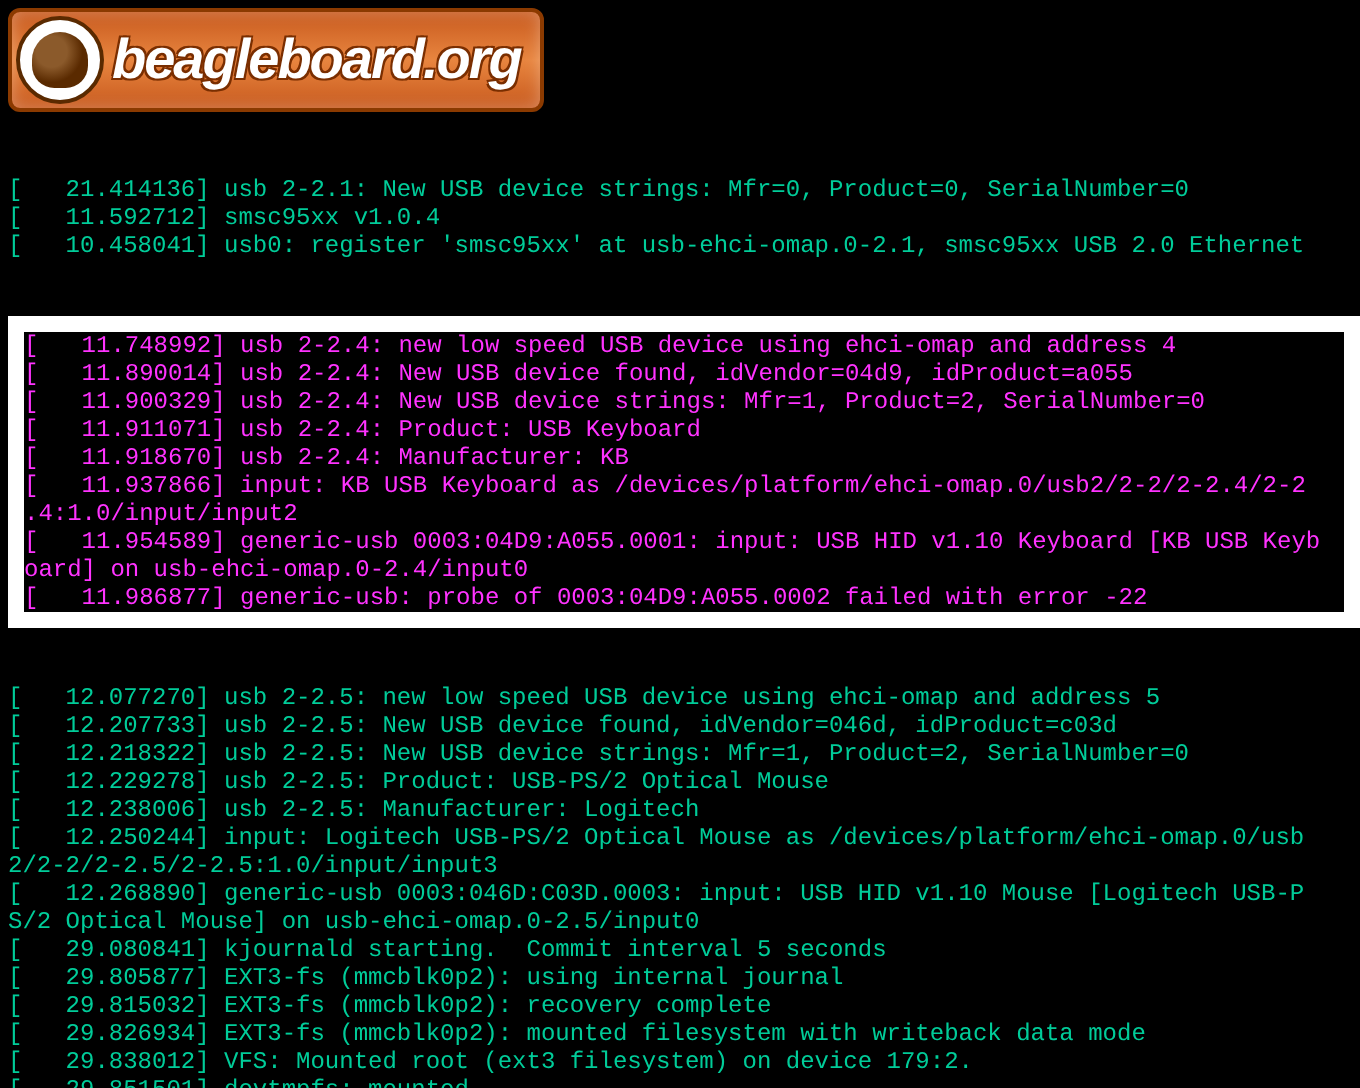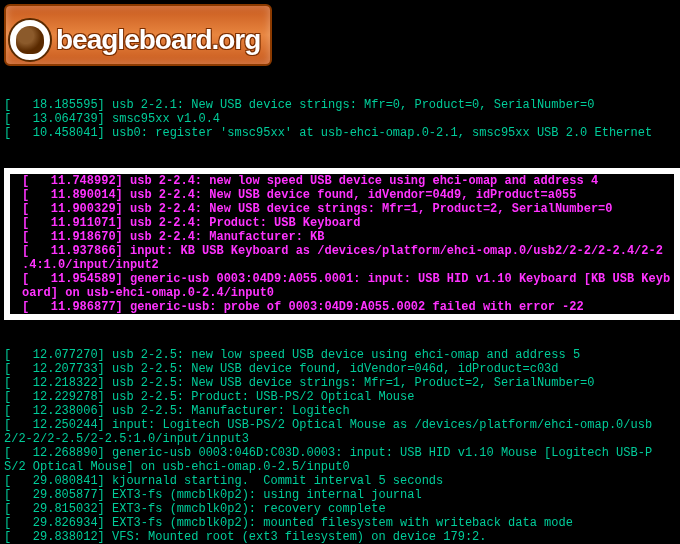--- a/index.html
+++ b/index.html
@@ -13,23 +13,24 @@
     font-size: 12px;
     line-height: 14px;
     color: #00cc99;
   }
   .logo-bar {
     background: linear-gradient(#c85a1e, #e8853f, #c85a1e);
     border: 2px solid #8B3A00;
     border-radius: 6px;
     display: inline-flex;
     align-items: center;
-    padding: 12px 10px 2px 2px;
+    padding: 2px 10px 2px 2px;
     margin: 4px;
     box-shadow: inset 0 0 8px rgba(255,255,255,0.3);
+    font-style: italic;
   }
   .logo-icon {
     width: 40px; height: 40px;
     background: #fff;
     border: 2px solid #5a2a00;
     border-radius: 50%;
     position: relative;
     overflow: hidden;
     margin-right: 4px;
   }
@@ -47,37 +48,36 @@
     color: #fff;
     text-shadow: 1px 1px 0 #7a2e00, -1px -1px 0 #7a2e00, 1px -1px 0 #7a2e00, -1px 1px 0 #7a2e00;
     letter-spacing: -1px;
   }
   .term {
     padding-left: 4px;
     white-space: pre;
   }
   .line { }
   .hl-box {
-    border: 6px solid #ffffff;
+    border: 8px solid #ffffff;
     margin: 0;
-    padding: 0 0 0 12px;
-    font-weight: bold;
+    padding: 0 0 0 0;
   }
   .hl-box .line { color: #ff33ff; }
 </style>
 </head>
 <body>
 
 
 
 <div class="logo-bar">
   <span class="logo-icon"></span>
   <span class="logo-text">beagleboard.org</span>
 </div>
 
 <div class="term">
-  <div id="before"><div class="line">[   18.185595] usb 2-2.1: New USB device strings: Mfr=0, Product=0, SerialNumber=0</div><div class="line">[   13.064739] smsc95xx v1.0.4</div><div class="line">[   10.458041] usb0: register 'smsc95xx' at usb-ehci-omap.0-2.1, smsc95xx USB 2.0 Ethernet</div></div>
+  <div id="before"><div class="line">[   21.414136] usb 2-2.1: New USB device strings: Mfr=0, Product=0, SerialNumber=0</div><div class="line">[   11.592712] smsc95xx v1.0.4</div><div class="line">[   10.458041] usb0: register 'smsc95xx' at usb-ehci-omap.0-2.1, smsc95xx USB 2.0 Ethernet</div></div>
   <div class="hl-box" id="highlight"><div class="line">[   11.748992] usb 2-2.4: new low speed USB device using ehci-omap and address 4</div><div class="line">[   11.890014] usb 2-2.4: New USB device found, idVendor=04d9, idProduct=a055</div><div class="line">[   11.900329] usb 2-2.4: New USB device strings: Mfr=1, Product=2, SerialNumber=0</div><div class="line">[   11.911071] usb 2-2.4: Product: USB Keyboard</div><div class="line">[   11.918670] usb 2-2.4: Manufacturer: KB</div><div class="line">[   11.937866] input: KB USB Keyboard as /devices/platform/ehci-omap.0/usb2/2-2/2-2.4/2-2</div><div class="line">.4:1.0/input/input2</div><div class="line">[   11.954589] generic-usb 0003:04D9:A055.0001: input: USB HID v1.10 Keyboard [KB USB Keyb</div><div class="line">oard] on usb-ehci-omap.0-2.4/input0</div><div class="line">[   11.986877] generic-usb: probe of 0003:04D9:A055.0002 failed with error -22</div></div>
   <div id="after"><div class="line">[   12.077270] usb 2-2.5: new low speed USB device using ehci-omap and address 5</div><div class="line">[   12.207733] usb 2-2.5: New USB device found, idVendor=046d, idProduct=c03d</div><div class="line">[   12.218322] usb 2-2.5: New USB device strings: Mfr=1, Product=2, SerialNumber=0</div><div class="line">[   12.229278] usb 2-2.5: Product: USB-PS/2 Optical Mouse</div><div class="line">[   12.238006] usb 2-2.5: Manufacturer: Logitech</div><div class="line">[   12.250244] input: Logitech USB-PS/2 Optical Mouse as /devices/platform/ehci-omap.0/usb</div><div class="line">2/2-2/2-2.5/2-2.5:1.0/input/input3</div><div class="line">[   12.268890] generic-usb 0003:046D:C03D.0003: input: USB HID v1.10 Mouse [Logitech USB-P</div><div class="line">S/2 Optical Mouse] on usb-ehci-omap.0-2.5/input0</div><div class="line">[   29.080841] kjournald starting.  Commit interval 5 seconds</div><div class="line">[   29.805877] EXT3-fs (mmcblk0p2): using internal journal</div><div class="line">[   29.815032] EXT3-fs (mmcblk0p2): recovery complete</div><div class="line">[   29.826934] EXT3-fs (mmcblk0p2): mounted filesystem with writeback data mode</div><div class="line">[   29.838012] VFS: Mounted root (ext3 filesystem) on device 179:2.</div><div class="line">[   29.851501] devtmpfs: mounted</div></div>
 </div>
 
 
 
 
 </body></html>

